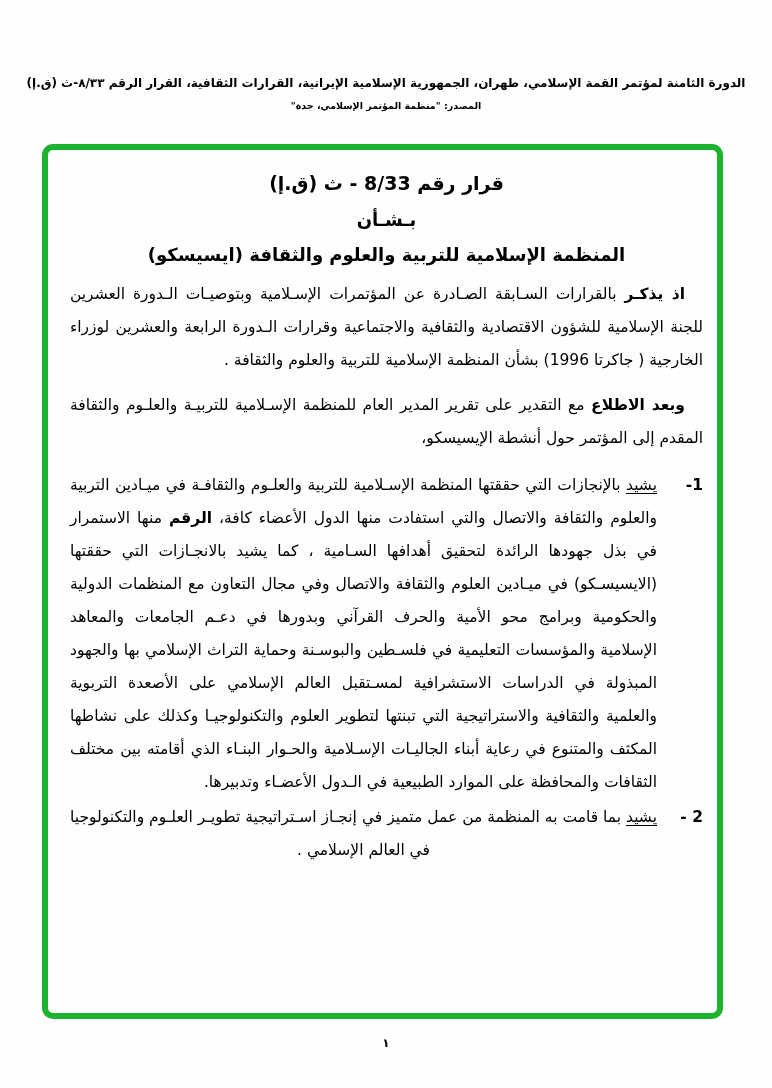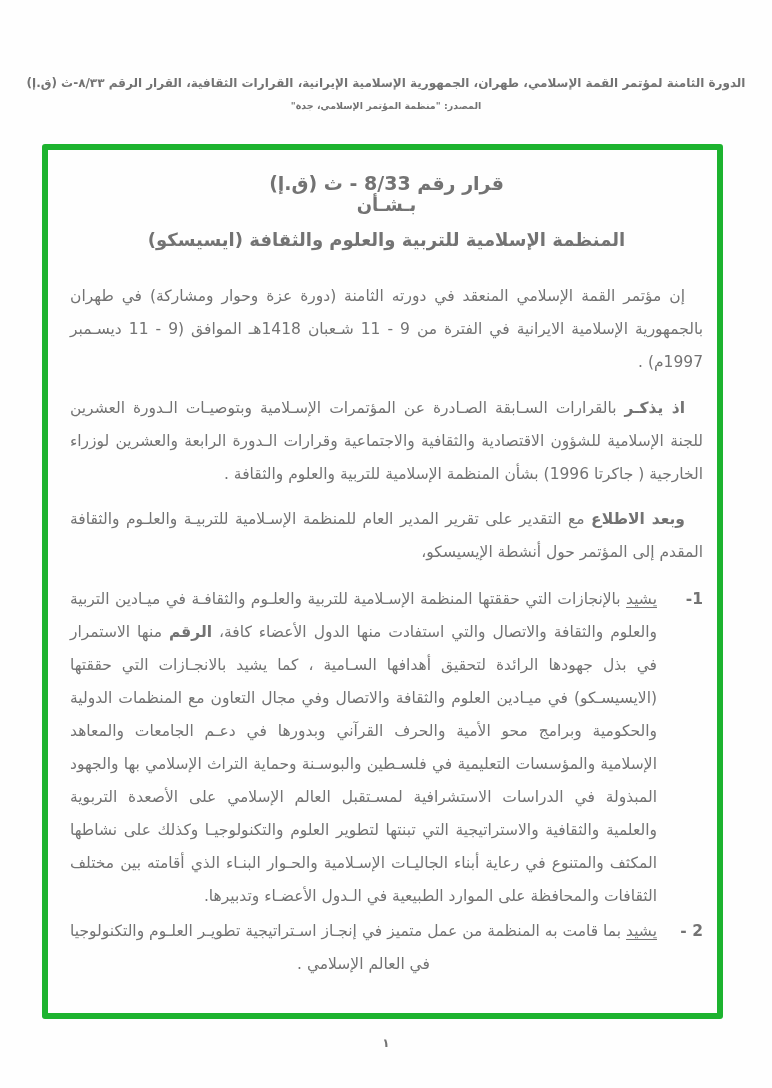--- a/index.html
+++ b/index.html
@@ -36,34 +36,35 @@
     margin-top: 10px;
   }
   .frame {
     position: absolute;
     top: 144px;
     left: 42px;
     width: 681px;
     height: 875px;
     box-sizing: border-box;
     border: 6px solid #1db32f;
-    border-radius: 3px;
+    border-radius: 11px;
     padding: 22px 14px 0 22px;
     overflow: hidden;
     background: transparent;
   }
   .title-1 {
     text-align: center;
     font-weight: 700;
     font-size: 19px;
   }
   .title-2 {
     text-align: center;
     font-weight: 700;
     font-size: 18px;
+    margin-top: 15px;
   }
   .title-3 {
     text-align: center;
     font-weight: 700;
     font-size: 18px;
     margin-top: 14px;
   }
   .para {
     font-size: 15.5px;
     line-height: 33px;
@@ -105,34 +106,33 @@
     left: 0;
     right: 0;
     text-align: center;
     font-size: 12px;
     font-weight: 700;
   }
 </style>
 </head>
 <body>
 
-<div class="page" style="background: rgb(254, 254, 254); color: #737373;">
+<div class="page" style="background: rgb(254, 254, 254); color: #000000;">
 
   <div class="doc-header">
     <div class="hline1">الدورة الثامنة لمؤتمر القمة الإسلامي، طهران، الجمهورية الإسلامية الإيرانية، القرارات الثقافية، القرار الرقم ٨/٣٣-ث (ق.إ)</div>
     <div class="hline2">المصدر: "منظمة المؤتمر الإسلامي، جدة"</div>
   </div>
 
   <div class="frame" style="border-color: rgb(29, 179, 47);">
 
     <div class="title-1">قرار رقم 8/33 - ث (ق.إ)</div>
     <div class="title-2">بـشـأن</div>
     <div class="title-3">المنظمة الإسلامية للتربية والعلوم والثقافة (ايسيسكو)</div>
 
-    <p class="para p1">إن مؤتمر القمة الإسلامي المنعقد في دورته الثامنة (دورة عزة وحوار ومشاركة) في طهران بالجمهورية الإسلامية الايرانية في الفترة من 9 - 11 شـعبان 1418هـ الموافق (9 - 11 ديسـمبر 1997م) .</p>
 
     <p class="para p2">
       <span class="lead-bold">اذ يذكـر</span>
       <span>بالقرارات السـابقة الصـادرة عن المؤتمرات الإسـلامية وبتوصيـات الـدورة العشرين للجنة الإسلامية للشؤون الاقتصادية والثقافية والاجتماعية وقرارات الـدورة الرابعة والعشرين لوزراء الخارجية ( جاكرتا 1996) بشأن المنظمة الإسلامية للتربية والعلوم والثقافة .</span>
     </p>
 
     <p class="para p3">
       <span class="lead-bold">وبعد الاطلاع</span>
       <span>مع التقدير على تقرير المدير العام للمنظمة الإسـلامية للتربيـة والعلـوم والثقافة المقدم إلى المؤتمر حول أنشطة الإيسيسكو،</span>
     </p>

